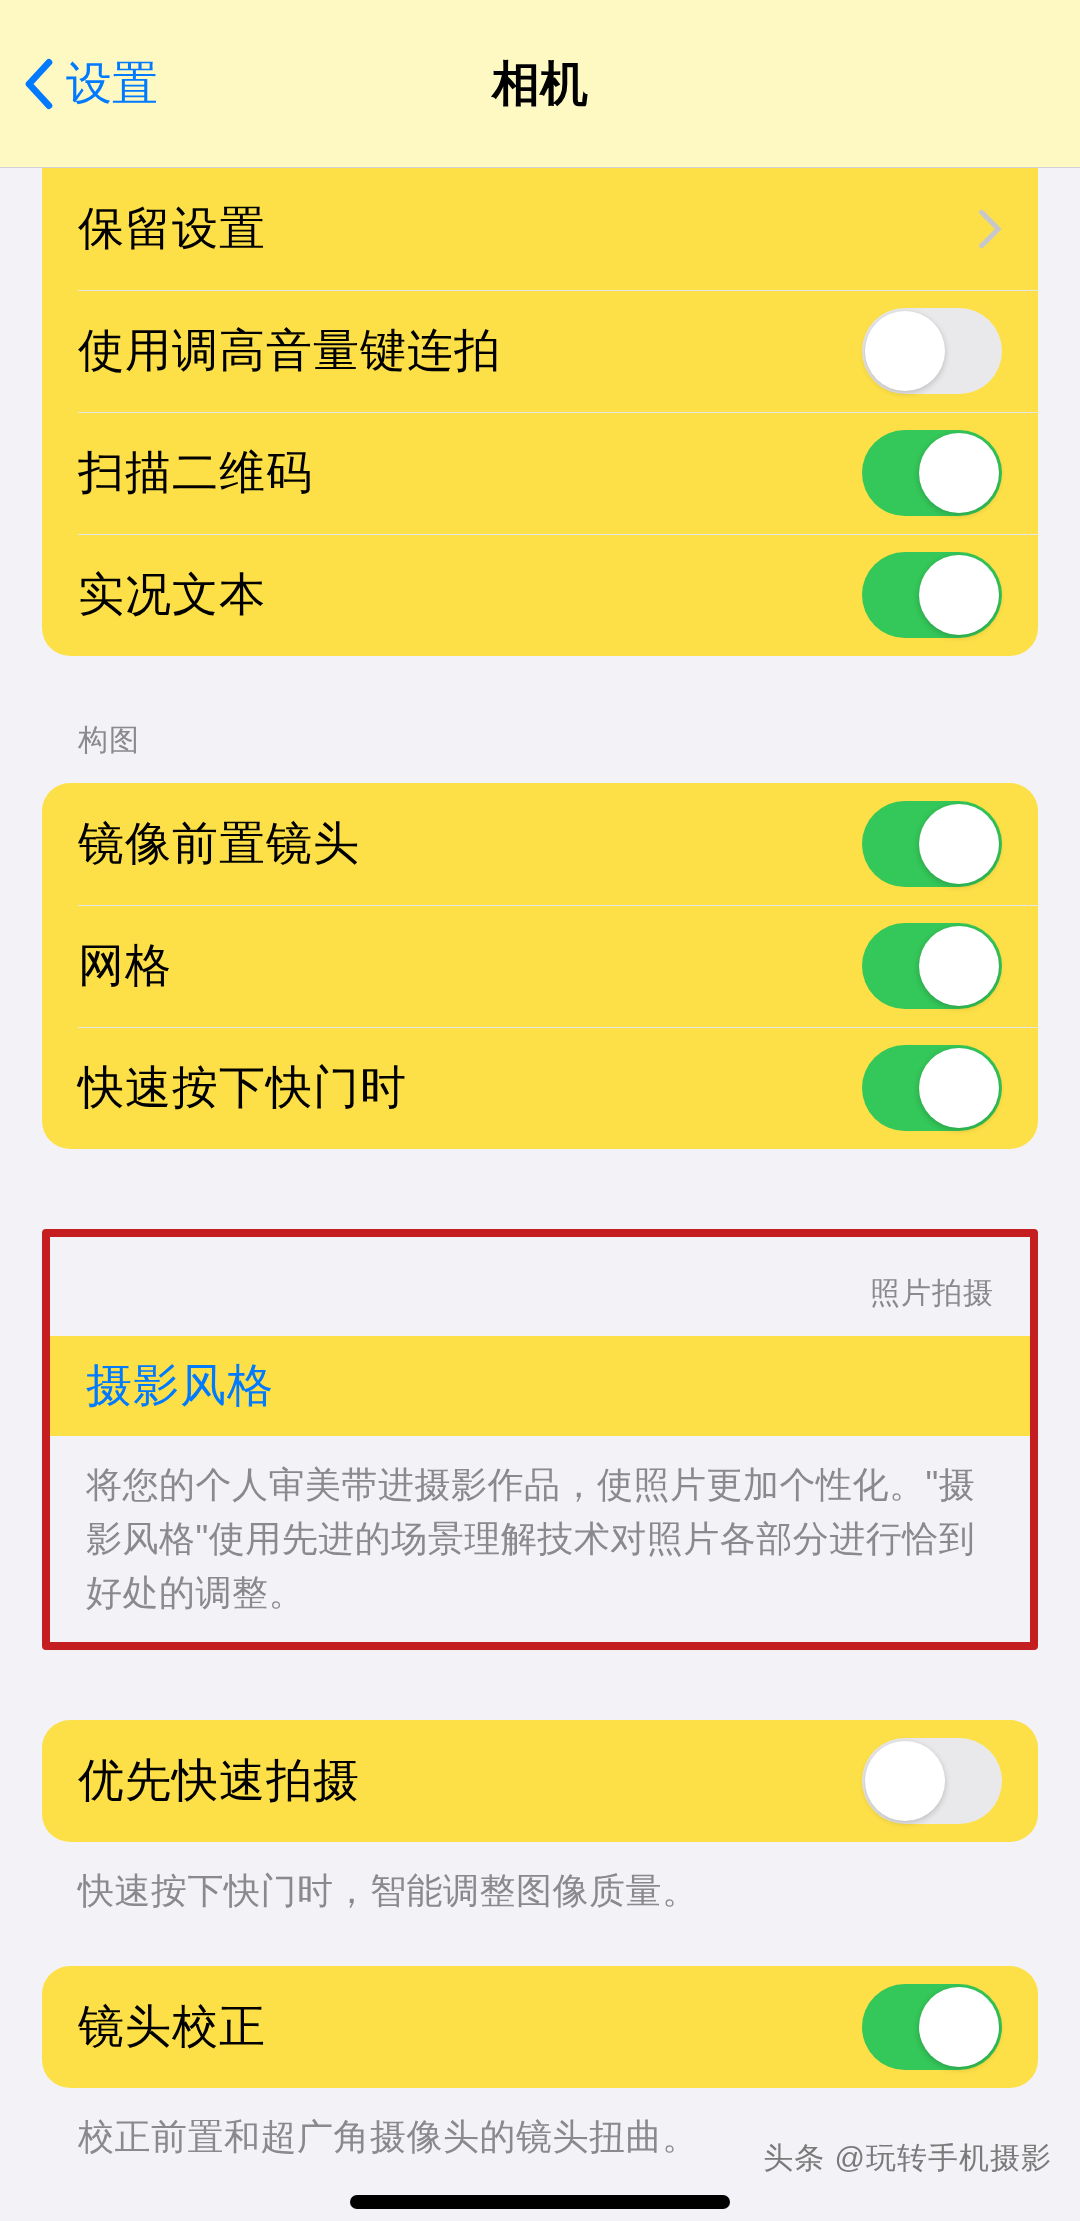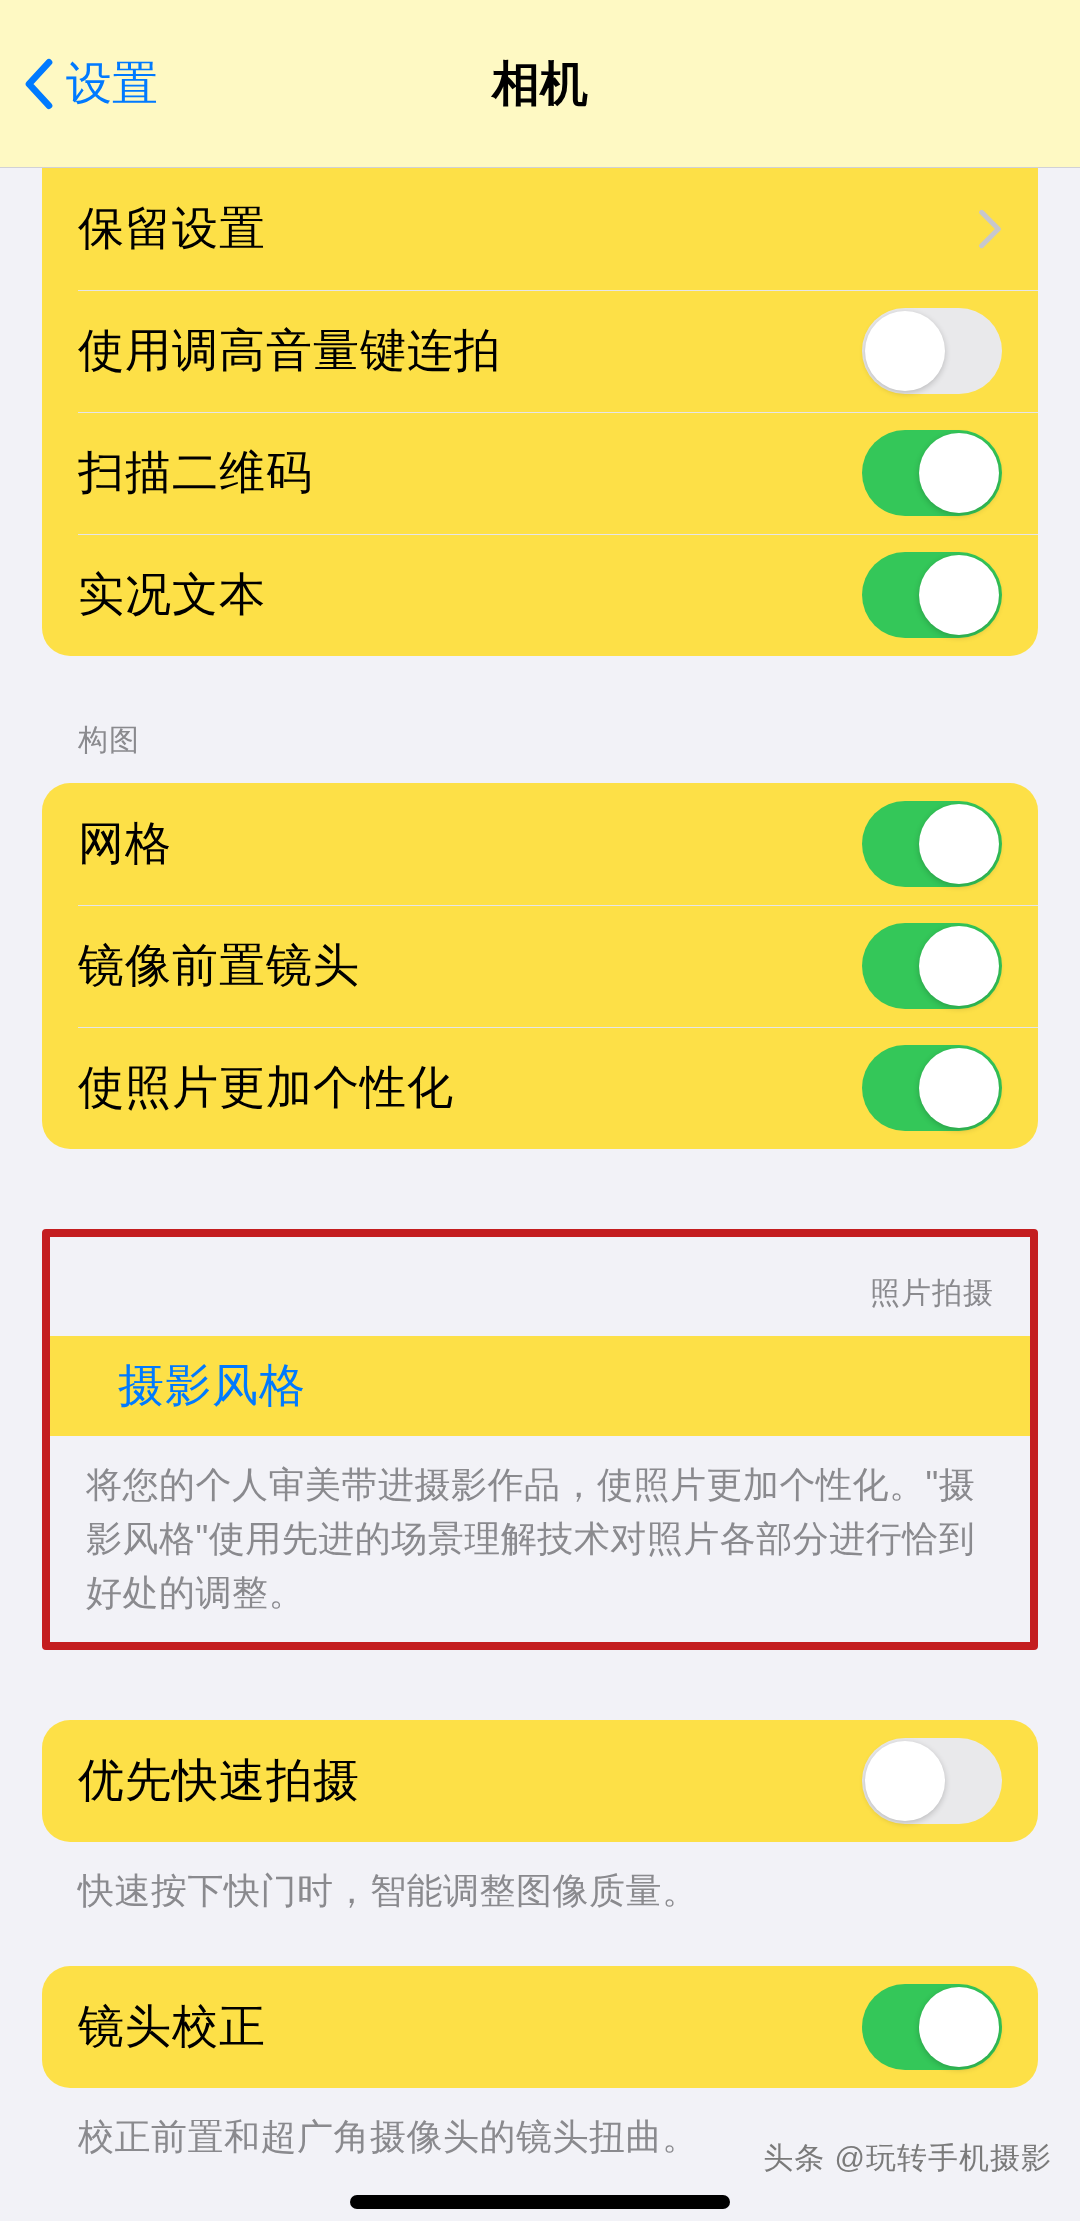--- a/index.html
+++ b/index.html
@@ -108,21 +108,21 @@
       letter-spacing: 0.5px;
     }
     .highlight-box {
       border: 8px solid #c41e20;
       border-radius: 4px;
       margin-top: 80px;
       padding-bottom: 22px;
     }
     .highlight-box .section-header { padding-top: 36px; text-align: right; }
     .highlight-box .group { border-radius: 0; }
-    .highlight-box .row { min-height: 100px; margin-left: 32px; }
+    .highlight-box .row { min-height: 100px; }
     .spacer-lg { height: 70px; }
     .spacer-md { height: 48px; }
     .home-indicator {
       position: absolute;
       bottom: 12px;
       left: 50%;
       transform: translateX(-50%);
       width: 380px;
       height: 14px;
       background: #000;
@@ -175,33 +175,33 @@
       <div class="row-label">实况文本</div>
       <div class="switch on">
           <div class="knob"></div>
         </div>
     </div>
   </div>
 
   <div class="section-header">构图</div>
   <div class="group">
     <div class="row">
+      <div class="row-label">镜像前置镜头</div>
+      <div class="switch on">
+          <div class="knob"></div>
+        </div>
+    </div>
+    <div class="row">
       <div class="row-label">网格</div>
       <div class="switch on">
           <div class="knob"></div>
         </div>
     </div>
     <div class="row">
-      <div class="row-label">镜像前置镜头</div>
-      <div class="switch on">
-          <div class="knob"></div>
-        </div>
-    </div>
-    <div class="row">
-      <div class="row-label">使照片更加个性化</div>
+      <div class="row-label">快速按下快门时</div>
       <div class="switch on">
           <div class="knob"></div>
         </div>
     </div>
   </div>
 
   <div class="highlight-box">
     <div class="section-header">照片拍摄</div>
     <div class="group">
       <div class="row">

